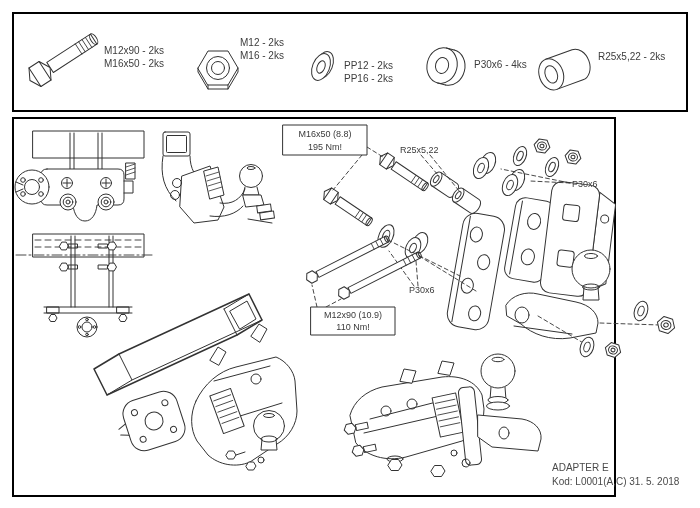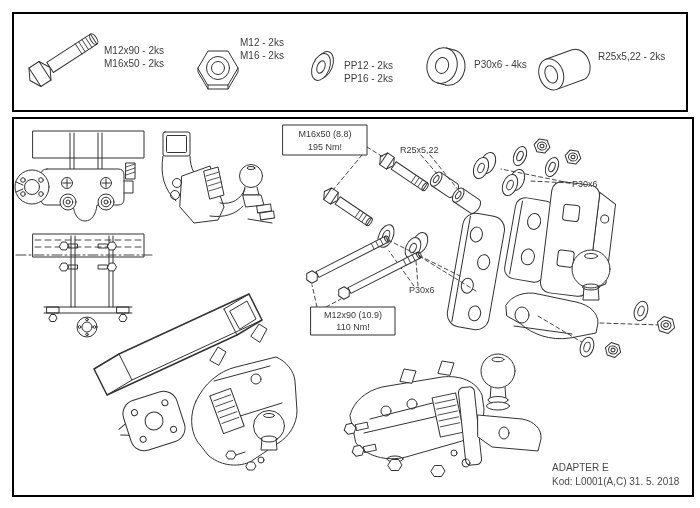--- a/index.html
+++ b/index.html
@@ -1,20 +1,20 @@
 <!DOCTYPE html>
 <html><head>
 <meta charset="utf-8">
 <style>
   html,body{margin:0;padding:0;background:#fff;}
   .page{position:relative;width:700px;height:508px;background:#fff;overflow:hidden;
         font-family:"Liberation Sans",sans-serif;}
   .box{position:absolute;border:2px solid #000;background:#fff;box-sizing:border-box;}
   #legendBox{left:12px;top:12px;width:676px;height:100px;}
-  #mainBox{left:12px;top:117px;width:682px;height:380px;}
+  #mainBox{left:12px;top:117px;width:604px;height:380px;}
   .abs{position:absolute;}
   .legend-label{position:absolute;font-size:10px;color:#3d3d3d;line-height:13px;white-space:nowrap;}
   
   .s{stroke:#333;fill:none;stroke-width:1;stroke-linejoin:round;stroke-linecap:round;}
   .sf{fill:#fff;}
   .thk{stroke-width:1.5;}
   .hbar{stroke-width:0.8;}
   .dsh{stroke-dasharray:4 3;stroke-width:0.9;}
   .dshh{stroke-dasharray:6 4;stroke-width:0.9;}
   .ddot{stroke-dasharray:10 3 2 3;stroke-width:0.9;}

